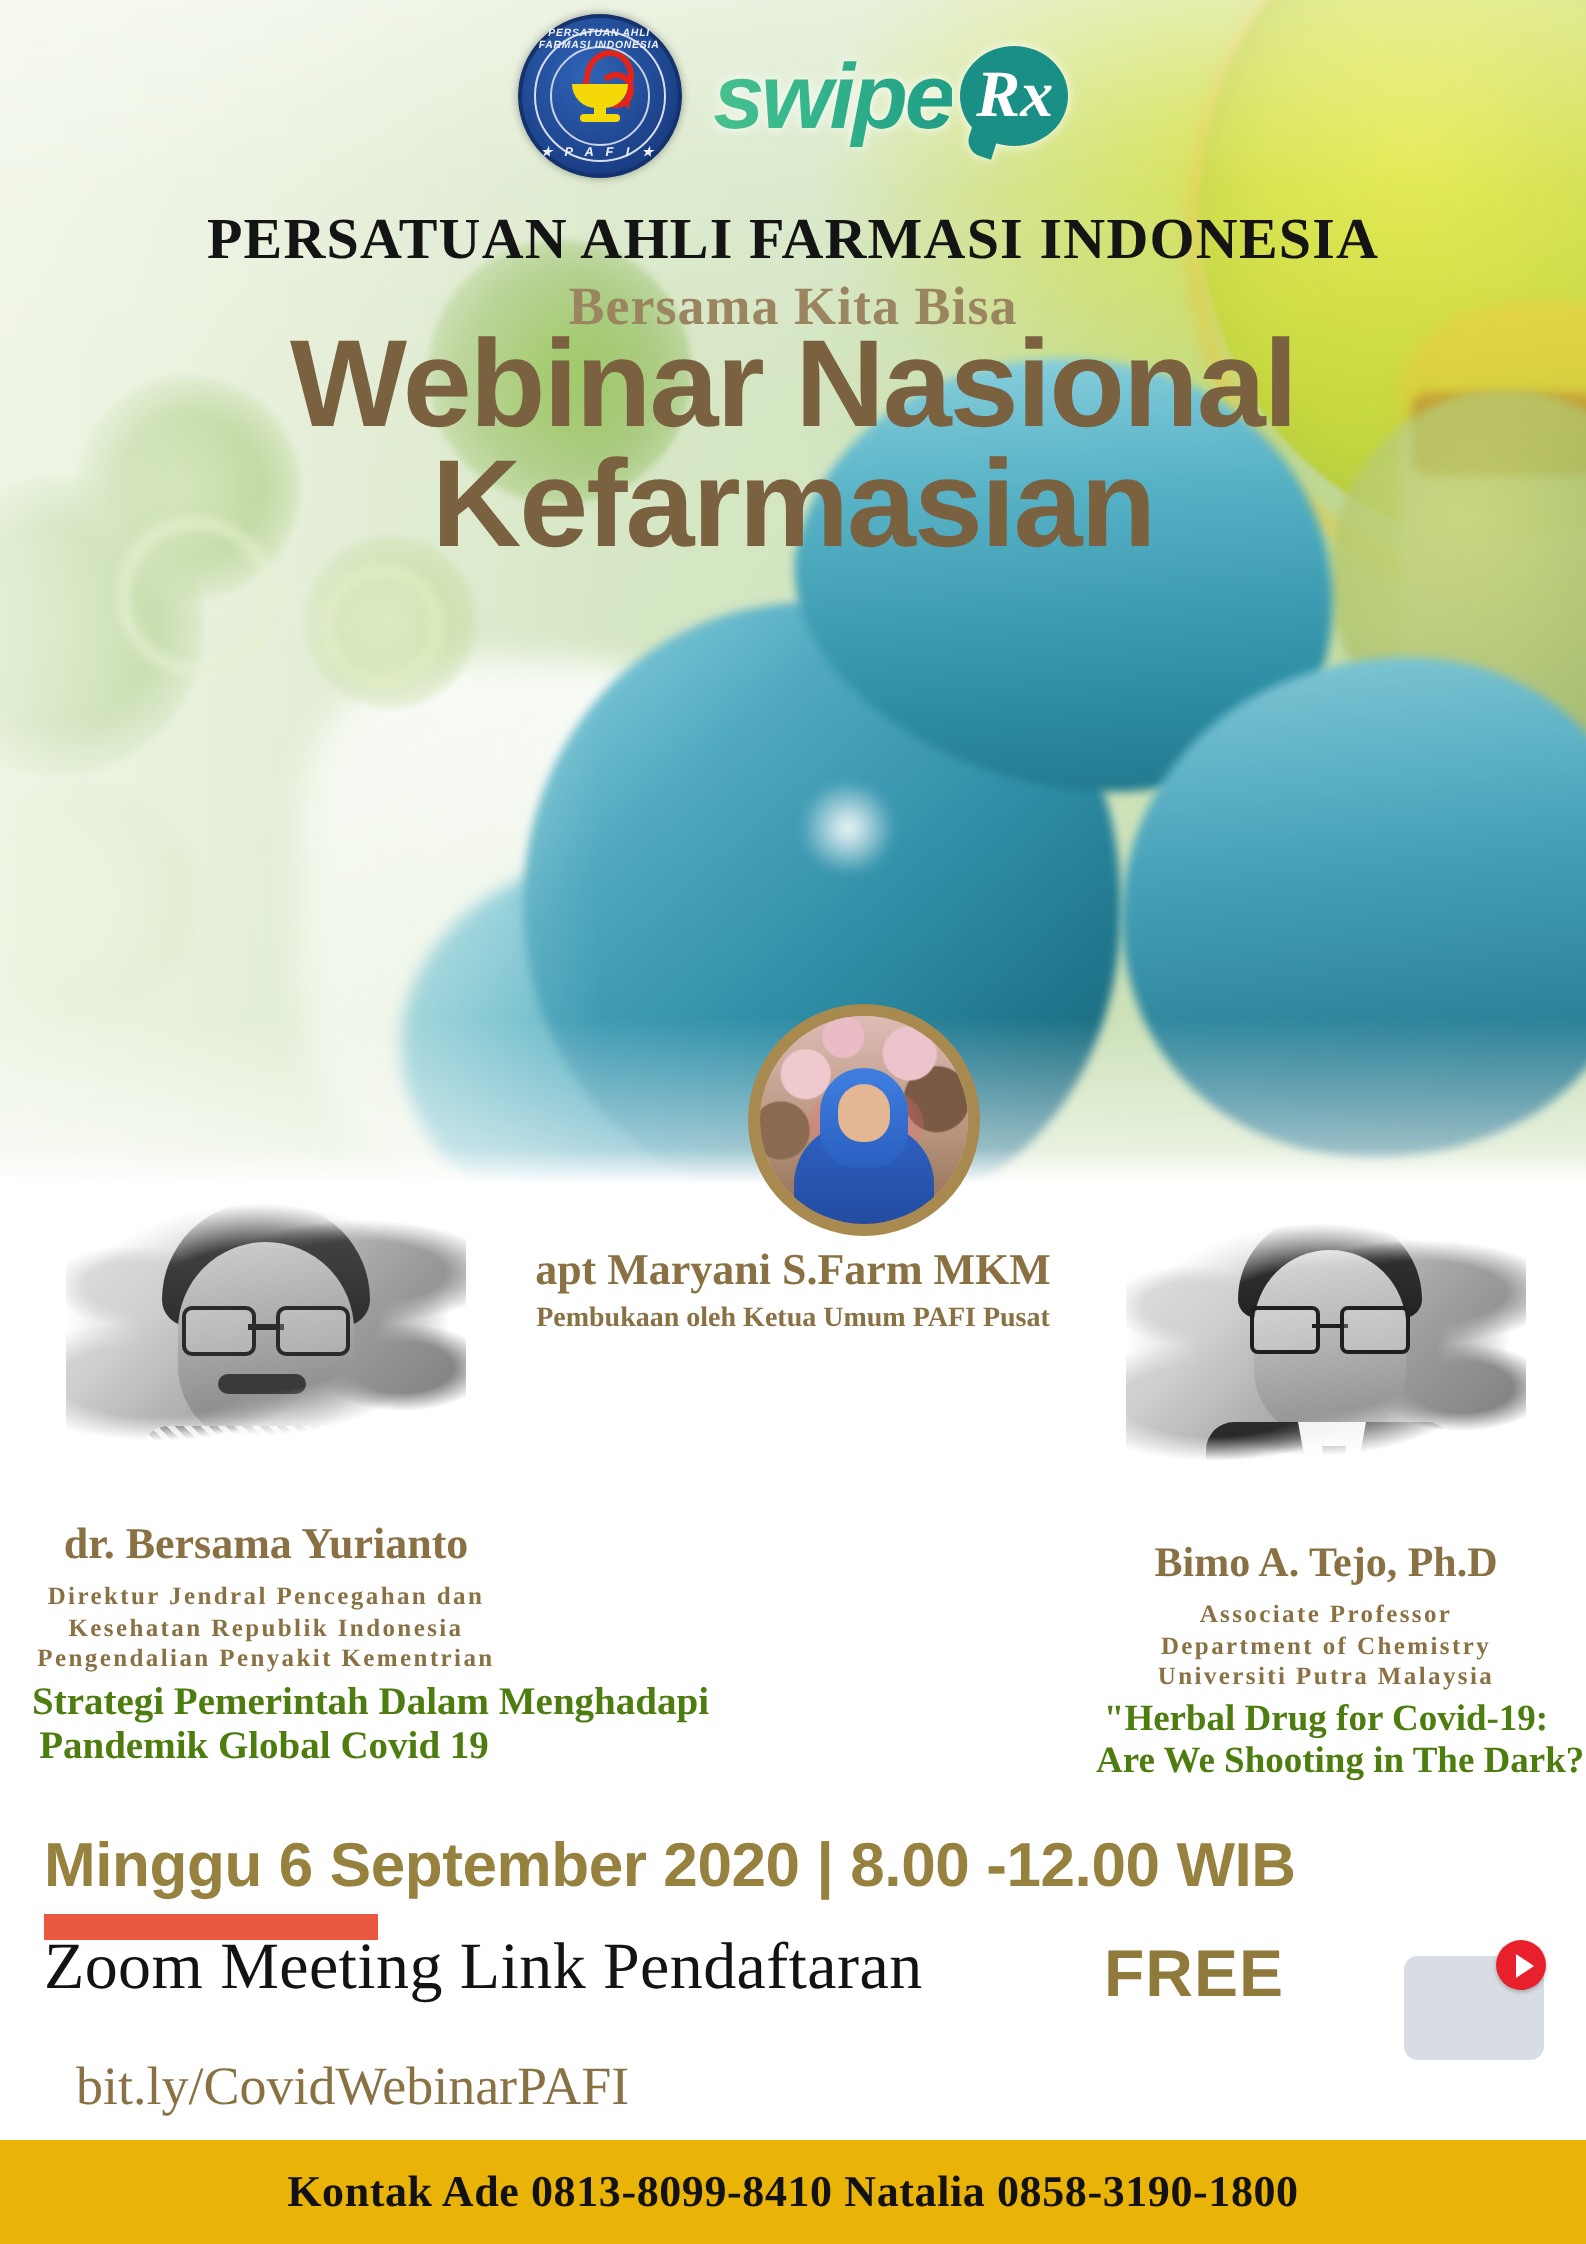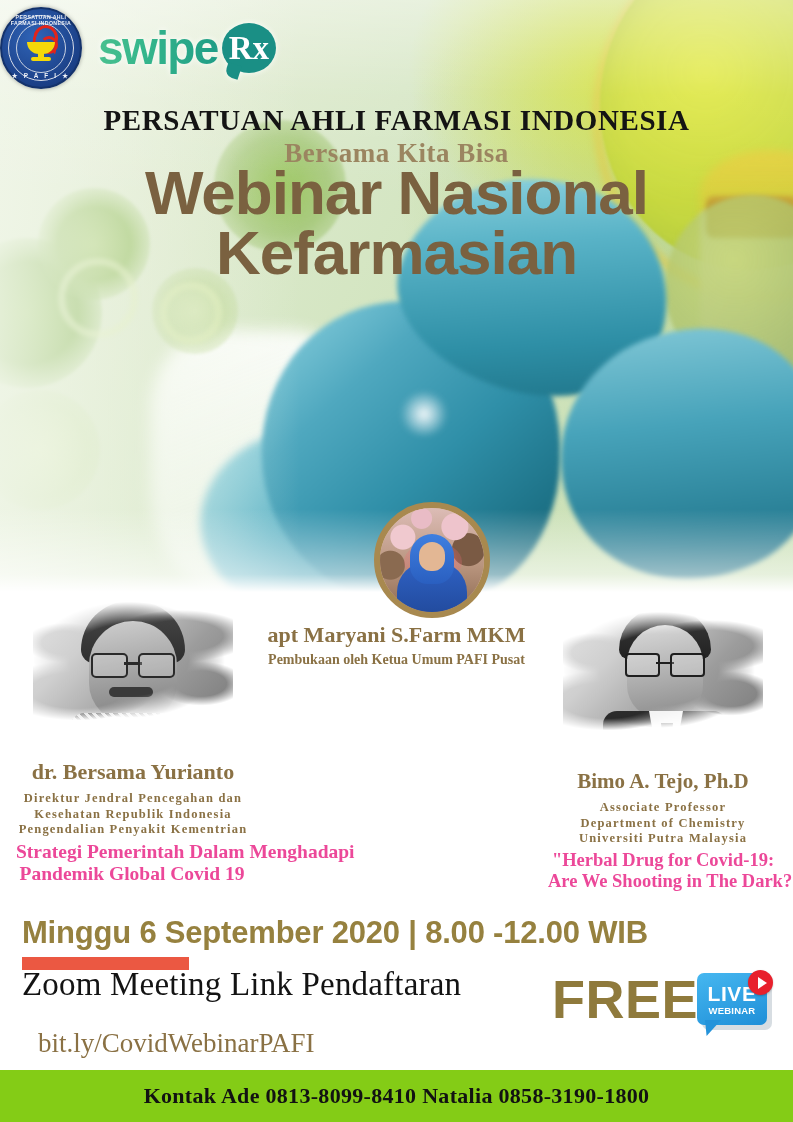--- a/index.html
+++ b/index.html
@@ -88,21 +88,21 @@
   .photo-fade{
     position:absolute;left:0;top:0;width:793px;height:592px;
     background:linear-gradient(180deg,rgba(255,255,255,.42) 0%,rgba(255,255,255,.10) 16%,rgba(255,255,255,0) 34%,rgba(255,255,255,0) 86%,rgba(255,255,255,.55) 97%,#fff 100%);
   }
   .photo-left-fade{
     position:absolute;left:0;top:0;width:300px;height:592px;
     background:linear-gradient(90deg,rgba(240,246,232,.88),rgba(240,246,232,0));
   }
 
   
-  .logo-row{position:absolute;left:0;top:6px;width:793px;height:84px;display:flex;justify-content:flex-start;align-items:center;gap:16px;}
+  .logo-row{position:absolute;left:0;top:6px;width:793px;height:84px;display:flex;justify-content:center;align-items:center;gap:16px;font-style:italic;}
   .pafi-logo{position:relative;width:78px;height:78px;border-radius:50%;
     background:radial-gradient(circle at 42% 36%,#2f64b7,#1b3f86 72%,#132e63 100%);
     border:2px solid #14326b;box-shadow:0 0 4px rgba(0,0,0,.35);}
   .pafi-ring{position:absolute;inset:6px;border-radius:50%;border:1.6px solid #d8dde8;}
   .pafi-ring2{position:absolute;inset:14px;border-radius:50%;border:1.2px solid #c9d2e2;}
   .pafi-bowl{position:absolute;left:50%;top:48%;transform:translate(-50%,-50%);width:34px;height:30px;}
   .bowl-cup{position:absolute;left:3px;top:11px;width:28px;height:12px;
     background:#f5d808;border-radius:0 0 14px 14px;}
   .bowl-stem{position:absolute;left:14px;top:21px;width:6px;height:6px;background:#f5d808;}
   .bowl-base{position:absolute;left:7px;top:26px;width:20px;height:4px;background:#f5d808;border-radius:2px;}
@@ -210,32 +210,32 @@
   .fb-suit{position:absolute;left:-6px;top:104px;width:124px;height:60px;
     background:linear-gradient(180deg,#2c2c2c,#151515);border-radius:14px 14px 0 0;}
   .fb-shirt{position:absolute;left:40px;top:104px;width:34px;height:52px;background:#f2f2f2;
     clip-path:polygon(0 0,100% 0,72% 100%,28% 100%);}
   .fb-tie{position:absolute;left:52px;top:116px;width:12px;height:42px;background:#2a2a2a;
     clip-path:polygon(0 0,100% 0,72% 100%,28% 100%);}
   .spk-name{text-align:center;font-family:"Liberation Serif",serif;font-weight:bold;font-size:21px;color:#8a7144;margin-top:4px;}
   .spk-aff{text-align:center;font-family:"Liberation Serif",serif;font-weight:bold;font-size:12.5px;
     color:#8a7144;letter-spacing:1.2px;line-height:1.25;margin-top:6px;}
   .spk-topic{text-align:center;font-family:"Liberation Serif",serif;font-weight:bold;font-size:18.5px;
-    color:#ec4899;line-height:1.12;margin-top:3px;white-space:nowrap;}
+    color:#4d7c0f;line-height:1.12;margin-top:3px;white-space:nowrap;}
   .spk-left .spk-name{font-size:22px;}
   .spk-left .spk-topic{font-size:19.5px;margin-left:-2px;}
 
   
   .date-line{position:absolute;left:22px;top:915px;
     font-family:"Liberation Sans",sans-serif;font-weight:bold;font-size:31px;color:#96813f;letter-spacing:-.2px;}
   .red-bar{position:absolute;left:22px;top:957px;width:167px;height:13px;background:#eb5842;}
   .zoom-line{position:absolute;left:22px;top:966px;
     font-family:"Liberation Serif",serif;font-size:33px;color:#131313;letter-spacing:.2px;}
   .free{position:absolute;left:552px;top:968px;
-    font-family:"Liberation Sans",sans-serif;font-weight:bold;font-size:54px;color:#8f7a3c;letter-spacing:.5px;}
+    font-family:"Liberation Sans",sans-serif;font-weight:bold;font-size:33px;color:#8f7a3c;letter-spacing:.5px;}
   .skp{position:absolute;left:532px;top:1018px;
     font-family:"Liberation Sans",sans-serif;font-weight:bold;font-size:27px;color:#8f7a3c;}
   .bitly{position:absolute;left:38px;top:1028px;
     font-family:"Liberation Serif",serif;font-size:27px;color:#8a7144;}
 
   
   .live-badge{position:absolute;left:697px;top:973px;width:76px;height:66px;}
   .lb-shadow{position:absolute;left:5px;top:5px;width:70px;height:52px;border-radius:7px;
     background:#d7dde2;}
   .lb-body{position:absolute;left:0;top:0;width:70px;height:52px;border-radius:7px;
@@ -243,21 +243,21 @@
     display:flex;flex-direction:column;align-items:center;justify-content:center;}
   .lb-body::after{content:"";position:absolute;left:8px;bottom:-11px;width:16px;height:16px;
     background:#2493da;clip-path:polygon(0 0,100% 0,10% 100%);}
   .lb-live{color:#fff;font-family:"Liberation Sans",sans-serif;font-weight:bold;font-size:21px;line-height:1;letter-spacing:.6px;}
   .lb-web{color:#fff;font-family:"Liberation Sans",sans-serif;font-weight:bold;font-size:9.5px;line-height:1;margin-top:2px;letter-spacing:.2px;}
   .lb-play{position:absolute;right:0;top:-3px;width:25px;height:25px;border-radius:50%;
     background:#e8202c;display:flex;align-items:center;justify-content:center;box-shadow:0 1px 2px rgba(0,0,0,.25);}
   .lb-play i{display:block;width:0;height:0;border-left:9px solid #fff;border-top:6px solid transparent;border-bottom:6px solid transparent;margin-left:3px;}
 
   
-  .footer{position:absolute;left:0;bottom:0;width:793px;height:52px;background:#84cc16;
+  .footer{position:absolute;left:0;bottom:0;width:793px;height:52px;background:#eab308;
     display:flex;align-items:center;justify-content:center;}
   .footer-txt{font-family:"Liberation Serif",serif;font-weight:bold;font-size:22px;color:#121212;letter-spacing:.3px;}
 </style>
 </head>
 <body>
 
 <div class="poster">
 
   <div class="photo">
     <div class="photo-base"></div>
@@ -384,24 +384,20 @@
   </div>
 
   <div class="date-line">Minggu  6 September  2020 | 8.00 -12.00 WIB</div>
   <div class="red-bar"></div>
   <div class="zoom-line">Zoom Meeting  Link  Pendaftaran</div>
   <div class="free">FREE</div>
   <div class="bitly">bit.ly/CovidWebinarPAFI</div>
 
   <div class="live-badge">
     <div class="lb-shadow"></div>
-    <div class="lb-body">
-      <span class="lb-live">LIVE</span>
-      <span class="lb-web">WEBINAR</span>
-    </div>
     <div class="lb-play">
         <i></i>
       </div>
   </div>
 
   <div class="footer">
     <span class="footer-txt">Kontak Ade 0813-8099-8410 Natalia 0858-3190-1800</span>
   </div>
 
 </div>

